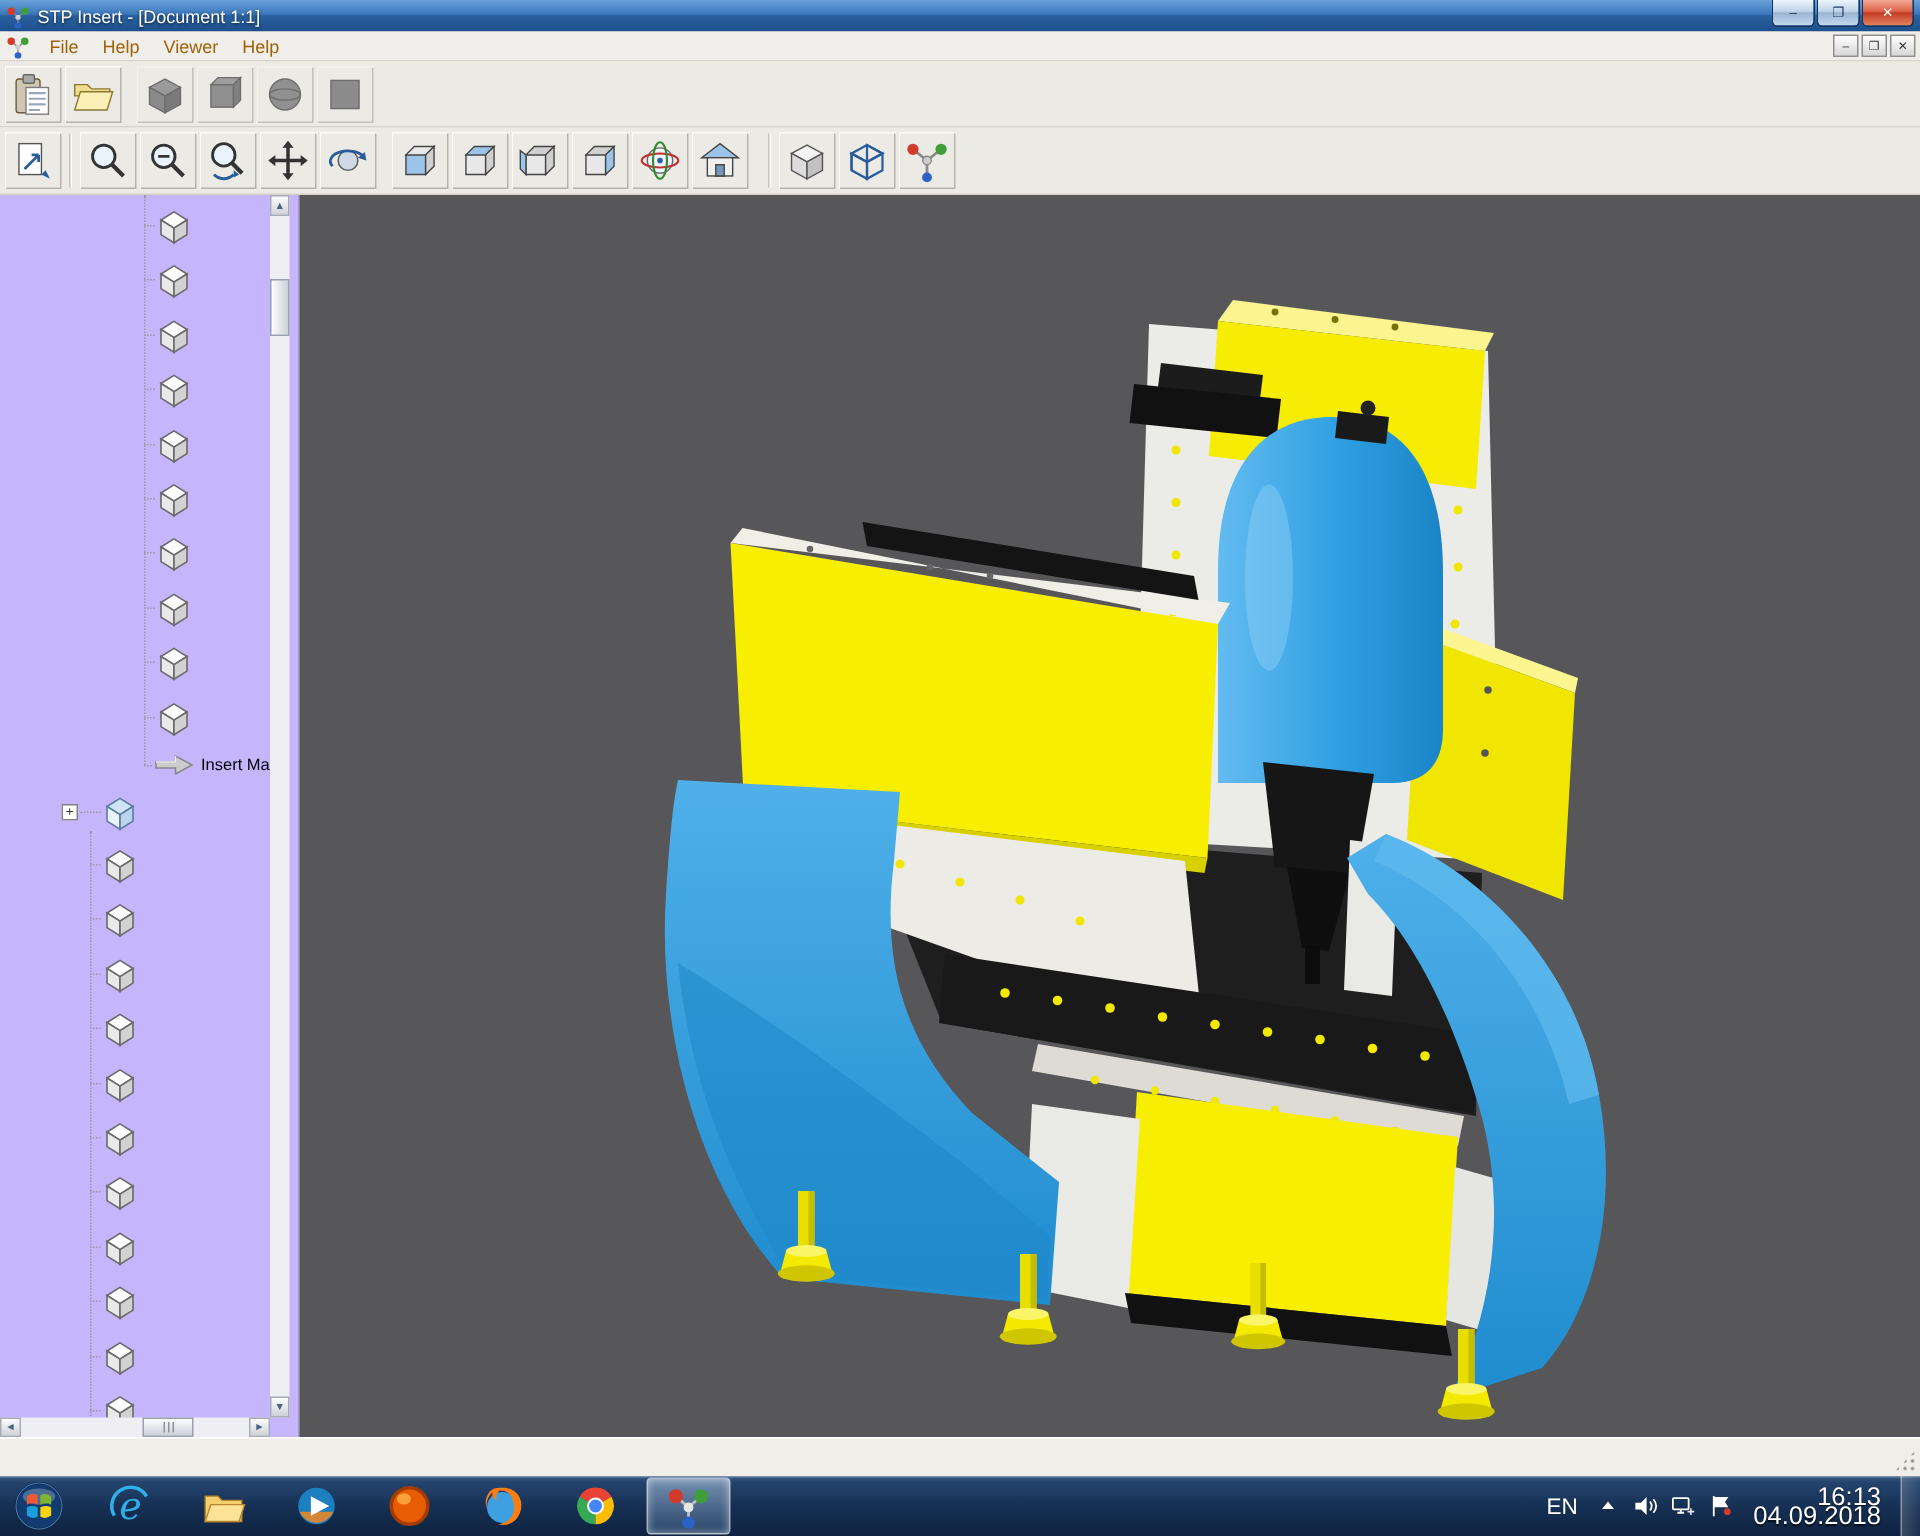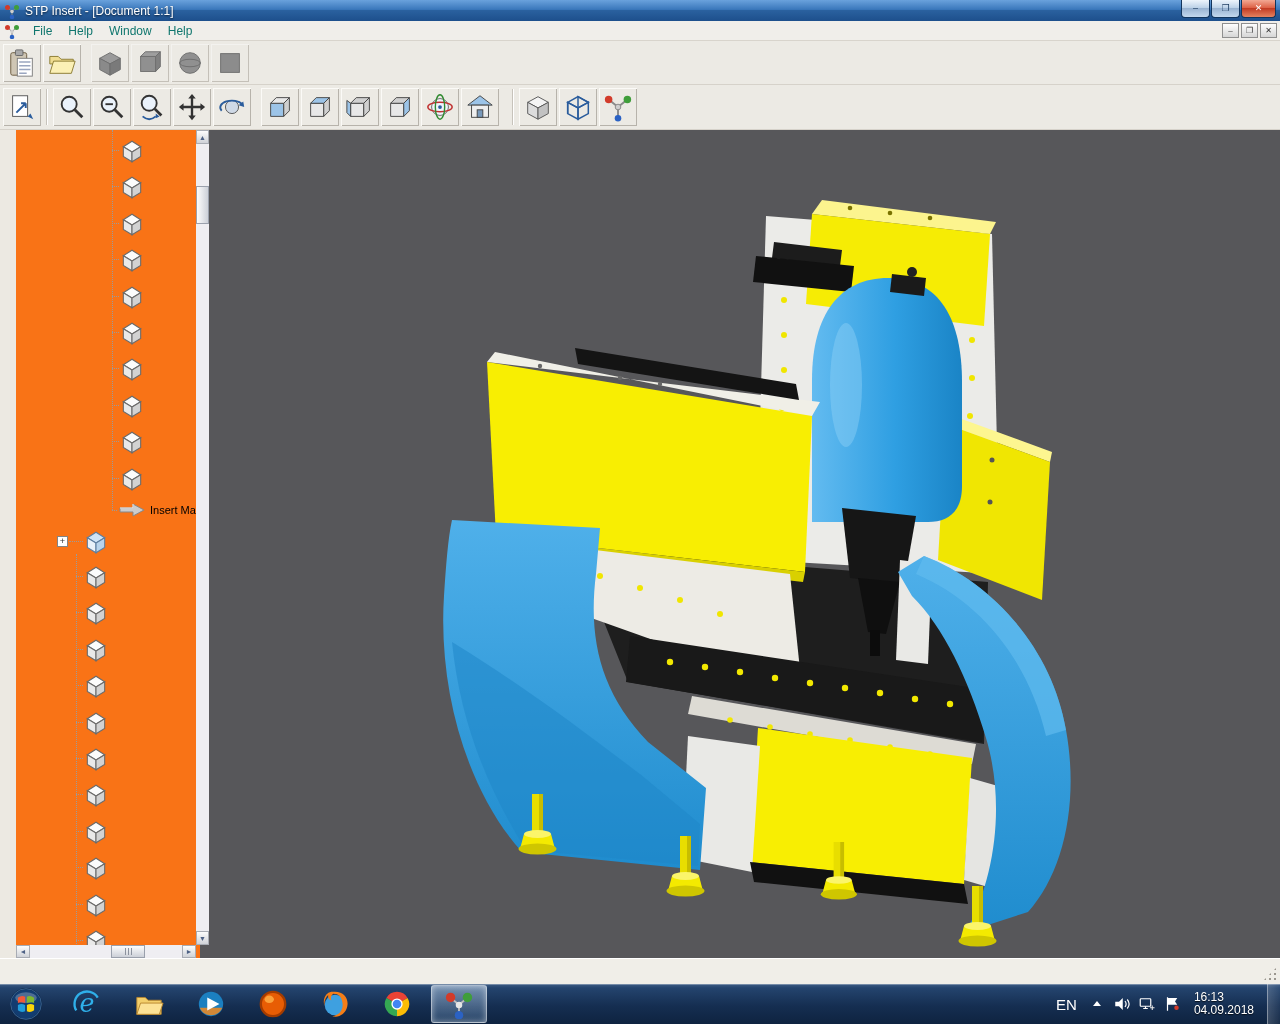--- a/index.html
+++ b/index.html
@@ -13,39 +13,39 @@
   .app-icon16{width:16px;height:16px;margin:0 5px 0 4px;flex:0 0 auto}
   .winbtns{position:absolute;right:4px;top:0;display:flex}
   .winbtn{width:29px;height:18px;margin-left:1px;border:1px solid #12355d;border-top:none;border-radius:0 0 4px 4px;
     background:linear-gradient(#eef5fc,#bdd2e8 45%,#9ab4d2 50%,#c3d8ee);color:#1c3a5e;
     display:flex;align-items:center;justify-content:center;font-size:9px;line-height:1;cursor:default}
   .winbtn.close{width:35px;background:linear-gradient(#f2a893,#dd6247 45%,#c23c24 50%,#e5825f);color:#fff}
 
   
   .menubar{position:absolute;top:21px;left:0;width:1280px;height:20px;background:#f0eeea;
     border-bottom:1px solid #d8d4cc;display:flex;align-items:center}
-  .menu-item{padding:2px 8px;color:#0f766e}
+  .menu-item{padding:2px 8px;color:#a16207}
   .mdi{position:absolute;right:3px;top:2px;display:flex;gap:2px}
   .mdibtn{width:17px;height:15px;border:1px solid #8f8f8f;background:linear-gradient(#fefefe,#d6d6d6);
     font-size:8px;display:flex;align-items:center;justify-content:center;color:#333}
 
   
   .toolbar{position:absolute;left:0;width:1280px;background:#eceae4;border-bottom:1px solid #d6d2ca;
     display:flex;align-items:center;padding-left:2px}
   .toolbar.t1{top:41px;height:44px}
   .toolbar.t2{top:85px;height:45px}
   .tbtn{width:38px;height:38px;margin:0 1px;display:flex;align-items:center;justify-content:center;
     background:#eceae4;box-shadow:inset 1px 1px 0 #fbfaf7,inset -1px -1px 0 #b7b3ab;flex:0 0 auto}
   .tbtn.disabled{box-shadow:inset 1px 1px 0 #f3f2ef,inset -1px -1px 0 #c4c0b8}
   .tsep{width:2px;height:36px;margin:0 4px;border-left:1px solid #c7c3bb;border-right:1px solid #ffffff;flex:0 0 auto}
   .tgap{width:8px;flex:0 0 auto}
 
   
   .main{position:absolute;top:130px;left:0;width:1280px;height:828px}
-  .sidepanel{position:absolute;top:0;left:16px;width:200px;height:828px;background:#f97316;border-right:1px solid #828790;overflow:hidden}
+  .sidepanel{position:absolute;top:0;left:0;width:200px;height:828px;background:#c4b5fd;border-right:1px solid #828790;overflow:hidden}
   .viewport{position:absolute;top:0;left:200px;width:1080px;height:828px;background:#57575a;overflow:hidden}
 
   
   .tree-row{position:relative;height:36.4px}
   .stub{position:absolute;top:18px;height:1px;border-top:1px dotted #9a9a9a}
   .cube-icon{position:absolute;top:6px}
   .group1{position:absolute;top:2px;left:0;width:178px}
   .group1 .stub{left:96px;width:7px}
   .group1 .cube-icon{left:103px}
   .group2{position:absolute;top:428px;left:0;width:178px}
@@ -88,21 +88,21 @@
     background:linear-gradient(180deg,#3d5c85 0%,#24446e 10%,#152e51 55%,#0e2340 100%);
     display:flex;align-items:center;box-shadow:inset 0 1px 0 rgba(255,255,255,.3)}
   .start-orb{width:52px;height:40px;display:flex;align-items:center;justify-content:center;flex:0 0 auto}
   .task-apps{display:flex;align-items:center;margin-left:4px}
   .task-app{width:56px;height:38px;margin:0 3px;border-radius:3px;display:flex;align-items:center;justify-content:center;flex:0 0 auto}
   .task-app.active{background:linear-gradient(rgba(215,235,255,.45),rgba(120,170,220,.25));
     border:1px solid rgba(255,255,255,.55);box-shadow:inset 0 0 6px rgba(255,255,255,.5)}
   .tray{margin-left:auto;display:flex;align-items:center;gap:7px;color:#fff}
   .tray-lang{font-size:15px;color:#fff;padding:2px 4px}
   .tray-ico{display:flex;align-items:center;justify-content:center;width:18px;height:22px}
-  .clock{text-align:left;font-size:12px;line-height:13px;color:#fff;margin:0 6px;text-shadow:0 1px 1px rgba(0,0,0,.7)}
+  .clock{text-align:right;font-size:17px;line-height:13px;color:#fff;margin:0 6px;text-shadow:0 1px 1px rgba(0,0,0,.7)}
   .show-desktop{width:13px;height:40px;border-left:1px solid rgba(255,255,255,.45);
     background:linear-gradient(90deg,rgba(255,255,255,.18),rgba(255,255,255,.05))}
 </style>
 </head>
 <body>
 
 <div class="titlebar">
   <svg class="app-icon16" viewBox="0 0 32 32">
     <path d="M16,17 L7,9 M16,17 L25,9 M16,17 L16,28" stroke="#8a8a8a" stroke-width="2" fill="none"></path>
     <circle cx="7" cy="9" r="5" fill="#d23b2a"></circle>
@@ -121,21 +121,21 @@
 <div class="menubar">
   <svg class="app-icon16" viewBox="0 0 32 32">
     <path d="M16,17 L7,9 M16,17 L25,9 M16,17 L16,28" stroke="#8a8a8a" stroke-width="2" fill="none"></path>
     <circle cx="7" cy="9" r="5" fill="#d23b2a"></circle>
       <circle cx="25" cy="9" r="5" fill="#3f9e3a"></circle>
     <circle cx="16" cy="28" r="4.5" fill="#2b62c4"></circle>
       <circle cx="16" cy="17" r="3.5" fill="#cfcfcf"></circle>
   </svg>
   <span class="menu-item">File</span>
   <span class="menu-item">Help</span>
-  <span class="menu-item">Window</span>
+  <span class="menu-item">Viewer</span>
   <span class="menu-item">Help</span>
   <div class="mdi">
     <div class="mdibtn">–</div>
     <div class="mdibtn">❐</div>
     <div class="mdibtn">✕</div>
   </div>
 </div>
 
 <div class="toolbar t1">
   <div class="tbtn">

